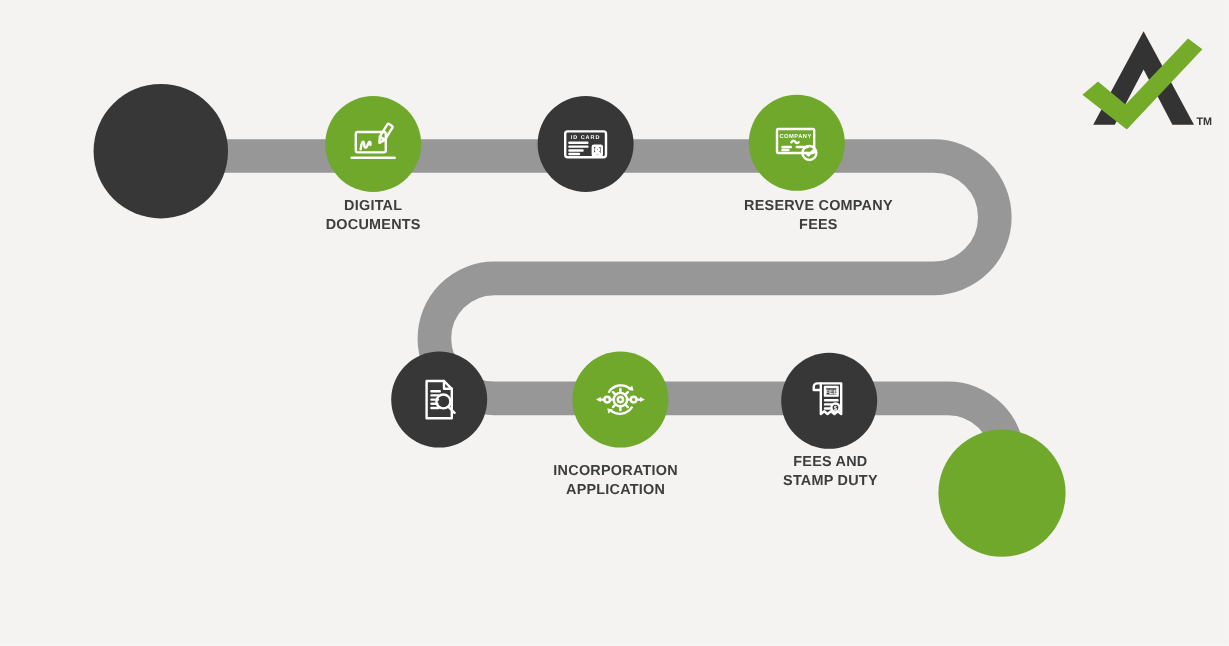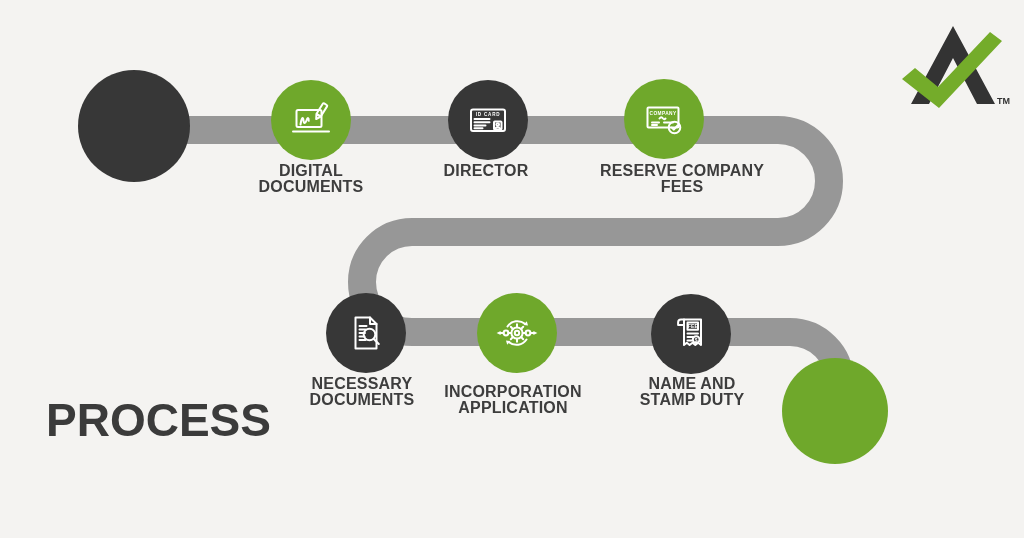--- a/index.html
+++ b/index.html
@@ -26,21 +26,21 @@
   .s4{left:326px;top:293px;}
   .s5{left:477px;top:293px;}
   .s6{left:651px;top:294px;}
   .icon{width:48px;height:48px;display:block;}
   .icon path,.icon rect,.icon circle{fill:none;stroke:#ffffff;stroke-width:2;stroke-linecap:round;stroke-linejoin:round;}
   .icon .fill{fill:#ffffff;stroke:none;}
   .icon text{fill:#ffffff;stroke:none;font-family:"Liberation Sans",sans-serif;font-weight:bold;text-anchor:middle;}
   .label{
     position:absolute;transform:translateX(-50%);
     text-align:center;white-space:nowrap;
-    font-size:16px;line-height:16px;font-weight:bold;
+    font-size:12px;line-height:16px;font-weight:bold;
     letter-spacing:.2px;color:#3d3d3d;
   }
   .l1{left:311px;top:163px;}
   .l2{left:486px;top:163px;}
   .l3{left:682px;top:163px;}
   .l4{left:362px;top:376px;}
   .l5{left:513px;top:384px;}
   .l6{left:692px;top:376px;}
   .page-title{
     position:absolute;left:46px;top:394px;
@@ -84,21 +84,20 @@
     <svg class="icon" viewBox="0 0 48 48">
       <rect x="7" y="13.5" width="34" height="21.5" rx="2" stroke-width="1.8"></rect>
       <text x="24" y="19.5" font-size="4.6" letter-spacing="0.8">ID CARD</text>
       <path d="M10.5 23 h15 M10.5 26.2 h15 M10.5 29.4 h11 M10.5 32.3 h8" stroke-width="1.5"></path>
       <rect x="30" y="25.5" width="7.5" height="8" rx="0.8" stroke-width="1.5"></rect>
       <circle cx="33.7" cy="28.6" r="1.4" stroke-width="1.2"></circle>
       <path d="M31.3 32.6 c0.6 -1.8 4.2 -1.8 4.8 0" stroke-width="1.2"></path>
     </svg>
   </div>
   <div class="label l2">
-    <div>DIRECTOR</div>
   </div>
 
   <div class="circle green step s3">
     <svg class="icon" viewBox="0 0 48 48">
       <rect x="7.5" y="12.5" width="31" height="20" rx="1" stroke-width="1.8"></rect>
       <text x="23" y="20" font-size="4.8" letter-spacing="0.4">COMPANY</text>
       <path d="M19.5 23.5 q1.8 -2.5 3.5 0 q1.2 1.5 2.5 0" stroke-width="1.2"></path>
       <path d="M12 27.5 h7 M12 30 h5 M24 27.5 h9" stroke-width="1.4"></path>
       <circle cx="34.5" cy="32.5" r="5.8" fill="#6fa82b" stroke-width="1.8"></circle>
       <path d="M31.8 32.6 l2 2 4 -4.4" stroke-width="1.8"></path>
@@ -110,24 +109,20 @@
   </div>
 
   <div class="circle dark step s4">
     <svg class="icon" viewBox="0 0 48 48">
       <path d="M13.5 8.5 h14.5 l6.5 6.5 v24.5 h-21 z" stroke-width="2"></path>
       <path d="M28 8.5 v6.5 h6.5" stroke-width="1.6"></path>
       <path d="M17.5 17 h7 M17.5 20.5 h6 M17.5 24 h5.5 M17.5 27.5 h5 M17.5 31 h6" stroke-width="1.6"></path>
       <circle cx="27.5" cy="25.5" r="5.8" stroke-width="2.1"></circle>
       <path d="M31.8 30 l5 5" stroke-width="2.8"></path>
     </svg>
-  </div>
-  <div class="label l4">
-    <div>NECESSARY</div>
-    <div>DOCUMENTS</div>
   </div>
 
   <div class="circle green step s5">
     <svg class="icon" viewBox="0 0 48 48">
       <circle cx="24" cy="24" r="5.6" stroke-width="1.8"></circle>
       <circle cx="24" cy="24" r="2.2" stroke-width="1.4"></circle>
       <path d="M24 15.2 v2.6 M24 30.2 v2.6 M15.2 24 h2.6 M30.2 24 h2.6 M17.8 17.8 l1.9 1.9 M28.3 28.3 l1.9 1.9 M30.2 17.8 l-1.9 1.9 M19.7 28.3 l-1.9 1.9" stroke-width="1.7"></path>
       <path d="M14.5 17.5 A12 12 0 0 1 32 14.8" stroke-width="1.7"></path>
       <path class="fill" d="M33.8 12.2 l1.2 4.4 -4.5 -0.6 z"></path>
       <path d="M33.5 30.5 A12 12 0 0 1 16 33.2" stroke-width="1.7"></path>
@@ -150,25 +145,24 @@
       <path d="M17 9.5 h17 v25.5 l-2.8 -2.3 -2.9 2.3 -2.8 -2.3 -2.9 2.3 -2.8 -2.3 -2.8 2.3 z" stroke-width="1.9"></path>
       <path d="M17 9.5 h-3 a2.9 2.9 0 0 0 -2.9 2.9 v2.6 h5.9" stroke-width="1.6"></path>
       <rect x="20.5" y="12.5" width="10.5" height="7.2" stroke-width="1.5"></rect>
       <text x="25.8" y="18" font-size="5.2">FEE</text>
       <path d="M20.5 23.6 h10.5 M20.5 27 h6 M20.5 30.4 h4" stroke-width="1.5"></path>
       <circle cx="29.2" cy="29.6" r="3.4" stroke-width="1.4"></circle>
       <text x="29.2" y="31.6" font-size="5">$</text>
     </svg>
   </div>
   <div class="label l6">
-    <div>NAME AND</div>
+    <div>FEES AND</div>
     <div>STAMP DUTY</div>
   </div>
 
-  <div class="page-title">PROCESS</div>
 
   <svg class="logo" width="116" height="84" viewBox="0 0 116 84">
     <polygon class="a-shape" points="55,2 13,80 31,80 55,34 79,80 97,80"></polygon>
     <polygon class="check" points="4,55 17,44 40,63 92,8 104,17 41,84"></polygon>
     <text x="99" y="80" font-size="9">TM</text>
   </svg>
 
 </div>
 
 </body></html>

